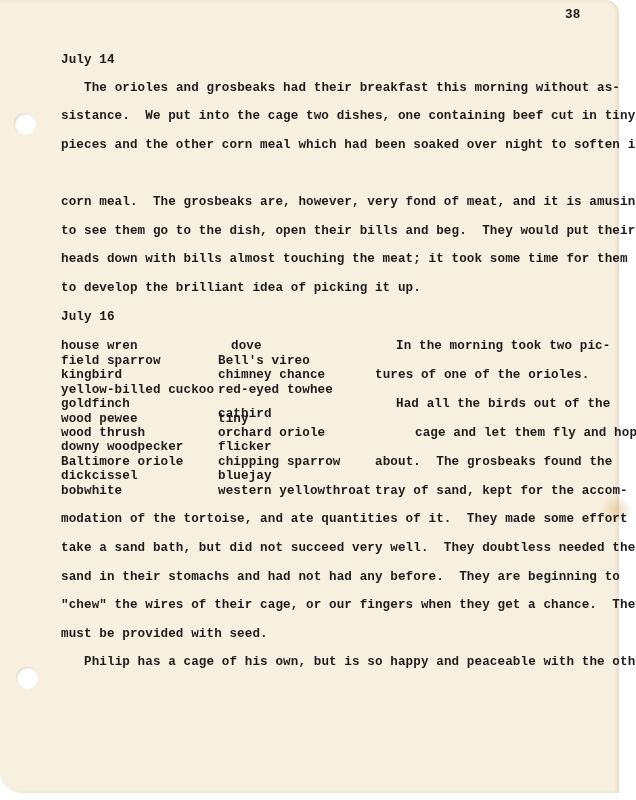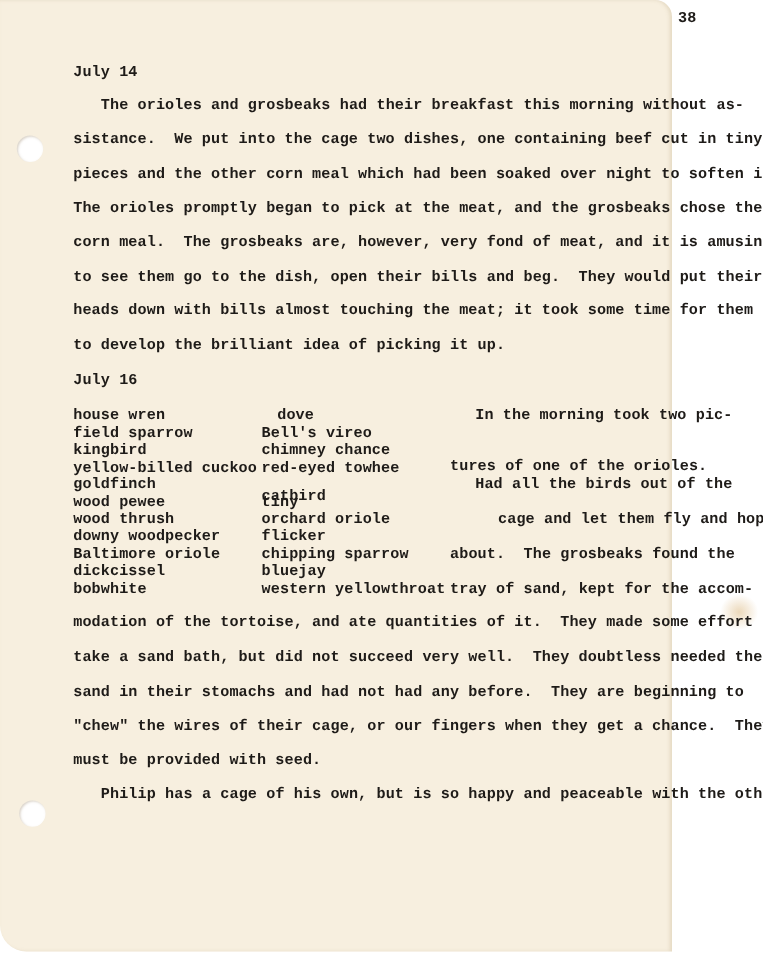--- a/index.html
+++ b/index.html
@@ -5,21 +5,21 @@
     html, body { margin: 0; padding: 0; }
     body {
       width: 636px; height: 800px;
       background: #ffffff;
       position: relative;
       overflow: hidden;
     }
     .page {
       position: absolute;
       left: 0; top: 0;
-      width: 560px; height: 793px;
+      width: 619px; height: 793px;
       background: #f7efdf;
       border-radius: 0 14px 0 22px;
       box-shadow: inset -2px 0 3px rgba(180,160,120,0.25);
     }
     .hole {
       position: absolute;
       width: 22px; height: 22px;
       border-radius: 50%;
       background: #ffffff;
       box-shadow: inset 1px 1px 2px rgba(150,130,100,0.35);
@@ -54,21 +54,20 @@
   <div class="hole" style="left:14px; top:113px;"></div>
   <div class="hole" style="left:16px; top:667px;"></div>
   <div class="stain"></div>
 
   <div class="type pagenum">38</div>
 
   <div class="type line" style="top:53px;">July 14</div>
   <div class="type indent" style="top:81px;">The orioles and grosbeaks had their breakfast this morning without as-</div>
   <div class="type line" style="top:109px;">sistance.  We put into the cage two dishes, one containing beef cut in tiny</div>
   <div class="type line" style="top:138px;">pieces and the other corn meal which had been soaked over night to soften it.</div>
-  <div class="type line" style="top:167px;">The orioles promptly began to pick at the meat, and the grosbeaks chose the</div>
   <div class="type line" style="top:195px;">corn meal.  The grosbeaks are, however, very fond of meat, and it is amusing</div>
   <div class="type line" style="top:224px;">to see them go to the dish, open their bills and beg.  They would put their</div>
   <div class="type line" style="top:252px;">heads down with bills almost touching the meat; it took some time for them</div>
   <div class="type line" style="top:281px;">to develop the brilliant idea of picking it up.</div>
 
   <div class="type line" style="top:310px;">July 16</div>
 
   <div class="type col1" style="top:339px;">house wren</div>
   <div class="type col1" style="top:354px;">field sparrow</div>
   <div class="type col1" style="top:368px;">kingbird</div>
@@ -87,21 +86,21 @@
   <div class="type col2" style="top:383px;">red-eyed towhee</div>
   <div class="type col2" style="top:397px;margin-top:10px;">catbird</div>
   <div class="type col2" style="top:412px;">tiny</div>
   <div class="type col2" style="top:426px;">orchard oriole</div>
   <div class="type col2" style="top:440px;">flicker</div>
   <div class="type col2" style="top:455px;">chipping sparrow</div>
   <div class="type col2" style="top:469px;">bluejay</div>
   <div class="type col2" style="top:484px;">western yellowthroat</div>
 
   <div class="type col3i" style="top:339px;">In the morning took two pic-</div>
-  <div class="type col3" style="top:368px;margin-top:14px;">tures of one of the orioles.</div>
+  <div class="type col3" style="top:368px;">tures of one of the orioles.</div>
   <div class="type col3i" style="top:397px;">Had all the birds out of the</div>
   <div class="type col3" style="top:426px;margin-left:40px;">cage and let them fly and hop</div>
   <div class="type col3" style="top:455px;">about.  The grosbeaks found the</div>
   <div class="type col3" style="top:484px;">tray of sand, kept for the accom-</div>
 
   <div class="type line" style="top:512px;">modation of the tortoise, and ate quantities of it.  They made some effort to</div>
   <div class="type line" style="top:541px;">take a sand bath, but did not succeed very well.  They doubtless needed the</div>
   <div class="type line" style="top:570px;">sand in their stomachs and had not had any before.  They are beginning to</div>
   <div class="type line" style="top:598px;">"chew" the wires of their cage, or our fingers when they get a chance.  They</div>
   <div class="type line" style="top:627px;">must be provided with seed.</div>

